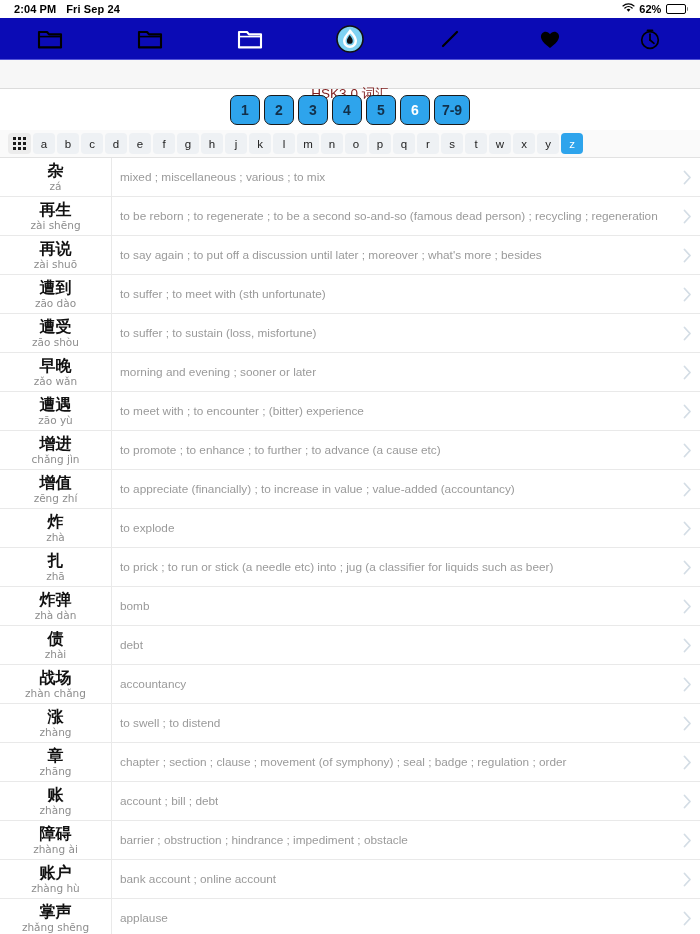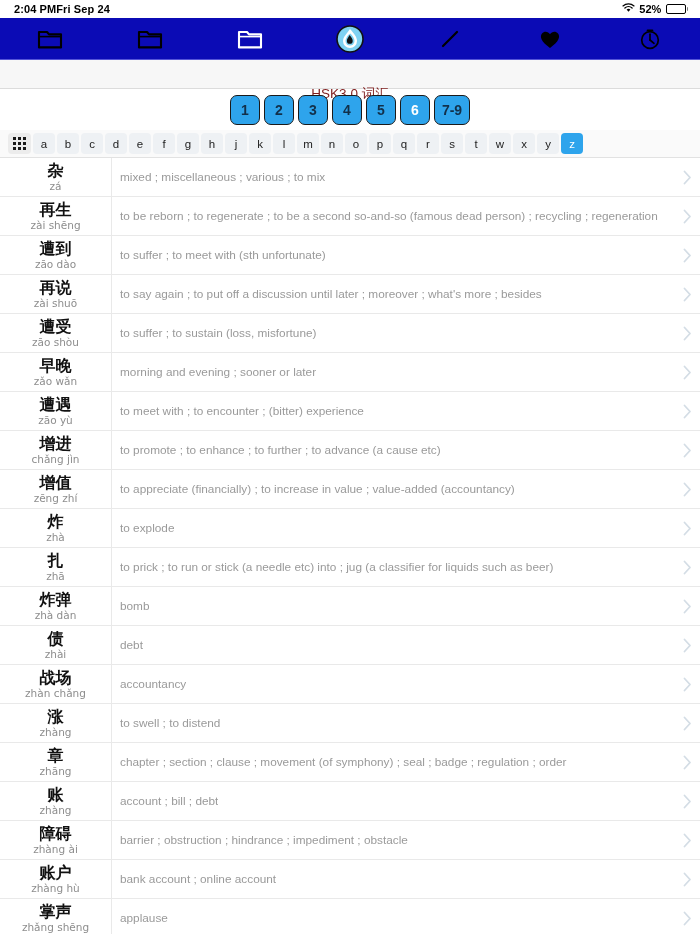--- a/index.html
+++ b/index.html
@@ -17,21 +17,21 @@
     background: #ffffff;
     display: flex;
     align-items: center;
     justify-content: space-between;
     padding: 0 12px 0 14px;
     font-size: 11px;
     font-weight: bold;
     color: #000000;
     letter-spacing: 0.1px;
   }
-  .status-left { display: flex; align-items: center; }
+  .status-left { display: flex; align-items: center; gap: 10px; }
   .status-right { display: flex; align-items: center; gap: 4px; }
   .wifi-icon { display: block; }
   .battery-wrap { display: flex; align-items: center; gap: 1px; }
   .battery-body {
     width: 20px; height: 9.5px;
     border: 1px solid #000; border-radius: 2px;
     padding: 1px; background: #fff;
   }
   .battery-fill { width: 100%; height: 100%; background: #000; border-radius: 1px; }
   .battery-tip { width: 1.5px; height: 4px; background: #000; border-radius: 0 1px 1px 0; opacity: .5; }
@@ -182,21 +182,21 @@
     <span>Fri Sep 24</span>
   </div>
   <div class="status-right">
     <span class="wifi-icon">
       <svg width="13" height="10" viewBox="0 0 13 10">
         <path d="M6.5 8.8 L4.6 6.6 a3 3 0 0 1 3.8 0 Z" fill="#000"></path>
         <path d="M2.9 5.0 a5.4 5.4 0 0 1 7.2 0" stroke="#000" stroke-width="1.3" fill="none" stroke-linecap="round"></path>
         <path d="M1.0 2.9 a8.4 8.4 0 0 1 11 0" stroke="#000" stroke-width="1.3" fill="none" stroke-linecap="round"></path>
       </svg>
     </span>
-    <span>52%</span>
+    <span>62%</span>
     <span class="battery-wrap">
       <span class="battery-body"><span class="battery-fill"></span></span>
       <span class="battery-tip"></span>
     </span>
   </div>
 </div>
 
 <div class="toolbar">
   <div class="tool-btn">
     <svg width="26" height="22" viewBox="0 0 26 22">
@@ -325,48 +325,48 @@
         <div class="meaning">to be reborn ; to regenerate ; to be a second so-and-so (famous dead person) ; recycling ; regeneration</div>
       </div>
       <div class="row-chevron">
         <svg width="9" height="15" viewBox="0 0 9 15">
           <path d="M1.5 1.5 L7 7.5 L1.5 13.5" fill="none" stroke="#d4dde5" stroke-width="1.8" stroke-linecap="round" stroke-linejoin="round"></path>
         </svg>
       </div>
     </div>
     <div class="row">
       <div class="row-left">
+        <div class="hanzi">再说</div>
+        <div class="pinyin">zài shuō</div>
+      </div>
+      <div class="row-main">
+        <div class="meaning">to say again ; to put off a discussion until later ; moreover ; what's more ; besides</div>
+      </div>
+      <div class="row-chevron">
+        <svg width="9" height="15" viewBox="0 0 9 15">
+          <path d="M1.5 1.5 L7 7.5 L1.5 13.5" fill="none" stroke="#d4dde5" stroke-width="1.8" stroke-linecap="round" stroke-linejoin="round"></path>
+        </svg>
+      </div>
+    </div>
+    <div class="row">
+      <div class="row-left">
         <div class="hanzi">遭到</div>
         <div class="pinyin">zāo dào</div>
       </div>
       <div class="row-main">
         <div class="meaning">to suffer ; to meet with (sth unfortunate)</div>
       </div>
       <div class="row-chevron">
         <svg width="9" height="15" viewBox="0 0 9 15">
           <path d="M1.5 1.5 L7 7.5 L1.5 13.5" fill="none" stroke="#d4dde5" stroke-width="1.8" stroke-linecap="round" stroke-linejoin="round"></path>
         </svg>
       </div>
     </div>
     <div class="row">
       <div class="row-left">
-        <div class="hanzi">再说</div>
-        <div class="pinyin">zài shuō</div>
-      </div>
-      <div class="row-main">
-        <div class="meaning">to say again ; to put off a discussion until later ; moreover ; what's more ; besides</div>
-      </div>
-      <div class="row-chevron">
-        <svg width="9" height="15" viewBox="0 0 9 15">
-          <path d="M1.5 1.5 L7 7.5 L1.5 13.5" fill="none" stroke="#d4dde5" stroke-width="1.8" stroke-linecap="round" stroke-linejoin="round"></path>
-        </svg>
-      </div>
-    </div>
-    <div class="row">
-      <div class="row-left">
         <div class="hanzi">遭受</div>
         <div class="pinyin">zāo shòu</div>
       </div>
       <div class="row-main">
         <div class="meaning">to suffer ; to sustain (loss, misfortune)</div>
       </div>
       <div class="row-chevron">
         <svg width="9" height="15" viewBox="0 0 9 15">
           <path d="M1.5 1.5 L7 7.5 L1.5 13.5" fill="none" stroke="#d4dde5" stroke-width="1.8" stroke-linecap="round" stroke-linejoin="round"></path>
         </svg>

